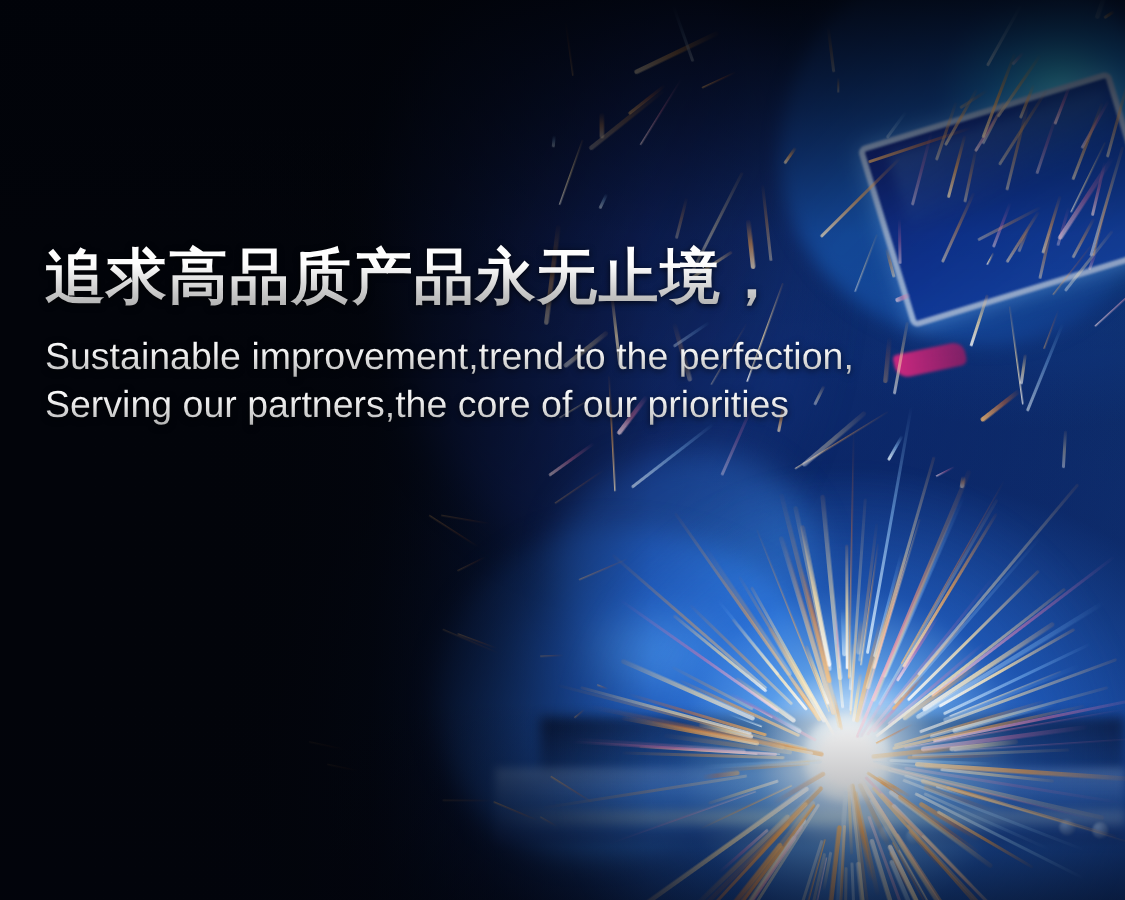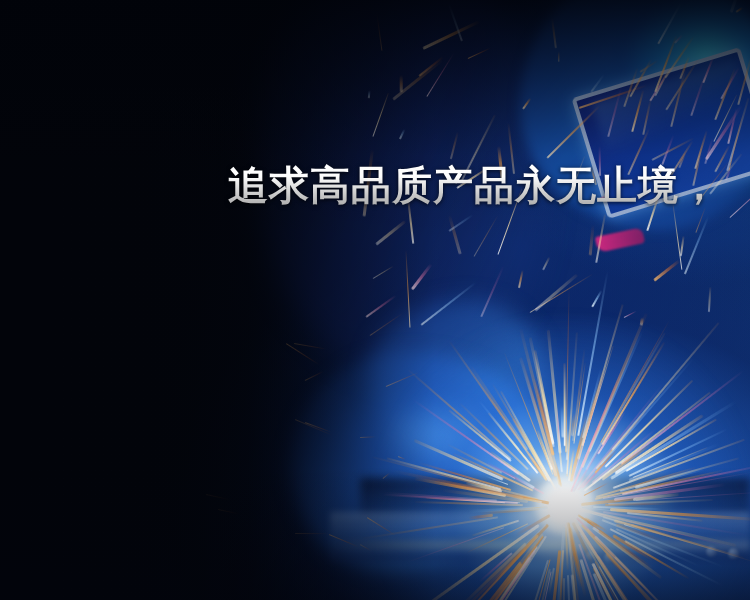--- a/index.html
+++ b/index.html
@@ -162,21 +162,20 @@
   .spark.cool  { background: linear-gradient(90deg, rgba(235,248,255,0.95), rgba(150,205,255,0.6) 55%, rgba(70,140,230,0) 100%); }
   .spark.pink  { background: linear-gradient(90deg, rgba(255,230,240,0.9), rgba(240,120,170,0.6) 50%, rgba(190,60,120,0) 100%); }
   .spark.ember { background: linear-gradient(90deg, rgba(255,190,110,0.9), rgba(230,110,40,0.5) 60%, rgba(160,50,10,0) 100%); }
 
   
   .text-block {
     position: absolute;
     left: 30px;
     top: 158px;
     width: 690px;
-    text-align: right;
   }
   .headline {
     font-size: 40px;
     font-weight: bold;
     line-height: 54px;
     letter-spacing: 1px;
     background: linear-gradient(180deg, #ffffff 0%, #fdfdfd 34%, #c9c9c9 68%, #9d9d9d 100%);
     -webkit-background-clip: text;
     background-clip: text;
     color: transparent;
@@ -533,16 +532,18 @@
       <div class="spark warm" style="left:665.3px; top:76.8px; width:50.1px; height:1.6px; opacity:0.62; transform:rotate(-55.4deg);"></div>
     </div>
 
   <div class="bg-layer bg-leftfade"></div>
   <div class="bg-layer bg-topfade"></div>
   <div class="bg-layer bg-botfade"></div>
 
   <div class="text-block">
     <div class="headline">追求高品质产品永无止境，</div>
     <div class="subline-wrap">
+      <div class="subline">Sustainable improvement,trend to the perfection,</div>
+      <div class="subline">Serving our partners,the core of our priorities</div>
     </div>
   </div>
 
 </div>
 
 </body></html>

